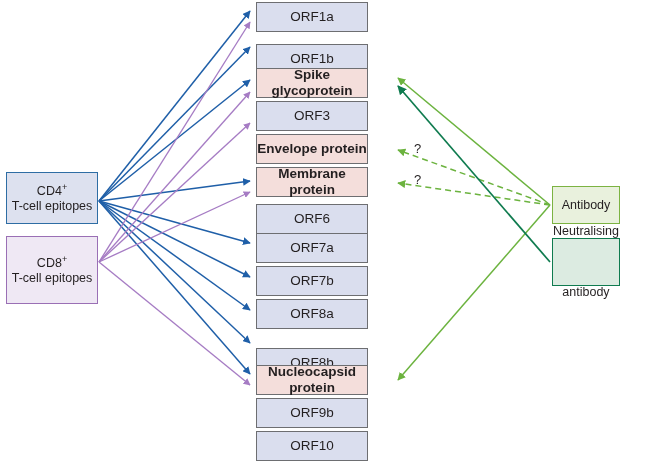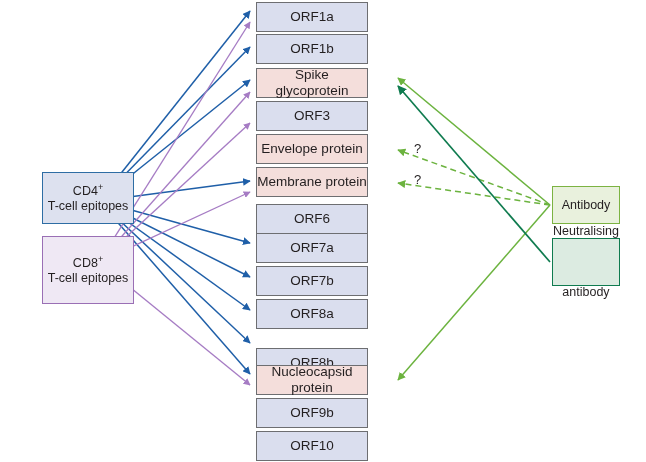--- a/index.html
+++ b/index.html
@@ -35,29 +35,29 @@
   
   .gene-box {
     left: 256px;
     width: 112px;
     height: 30px;
     border: 1.4px solid #6d6e71;
     background: #dadeee;
   }
   .gene-box.structural {
     background: #f4dedb;
+    font-weight: bold;
   }
   
   .epitope-box {
     left: 6px;
     width: 92px;
     font-size: 12.5px;
     padding: 2px 3px;
     flex-direction: column;
-    margin-left: 36px;
   }
   .epitope-cd4 {
     top: 172px;
     height: 52px;
     border: 1.6px solid #2e6da4;
     background: #dde1ef;
   }
   .epitope-cd8 {
     top: 236px;
     height: 68px;
@@ -150,21 +150,21 @@
 <div class="box epitope-box epitope-cd4">
   <div><span>CD4</span><sup>+</sup></div>
   <div>T-cell epitopes</div>
 </div>
 <div class="box epitope-box epitope-cd8">
   <div><span>CD8</span><sup>+</sup></div>
   <div>T-cell epitopes</div>
 </div>
 
 <div class="box gene-box" style="top:2px">ORF1a</div>
-<div class="box gene-box" style="top:34px">ORF1b</div>
+<div class="box gene-box" style="top:44px">ORF1b</div>
 <div class="box gene-box structural" style="top:68px">Spike glycoprotein</div>
 <div class="box gene-box" style="top:101px">ORF3</div>
 <div class="box gene-box structural" style="top:134px">Envelope protein</div>
 <div class="box gene-box structural" style="top:167px">Membrane protein</div>
 <div class="box gene-box" style="top:204px">ORF6</div>
 <div class="box gene-box" style="top:233px">ORF7a</div>
 <div class="box gene-box" style="top:266px">ORF7b</div>
 <div class="box gene-box" style="top:299px">ORF8a</div>
 <div class="box gene-box" style="top:348px">ORF8b</div>
 <div class="box gene-box structural" style="top:365px">Nucleocapsid protein</div>

